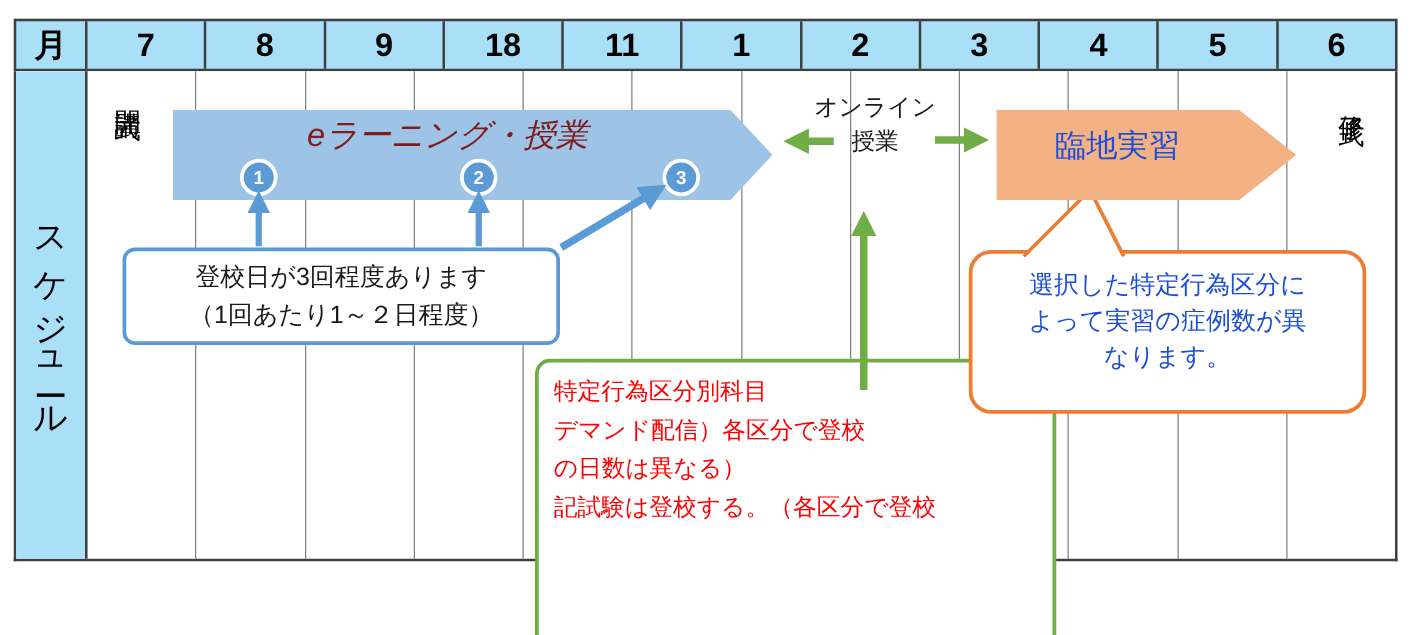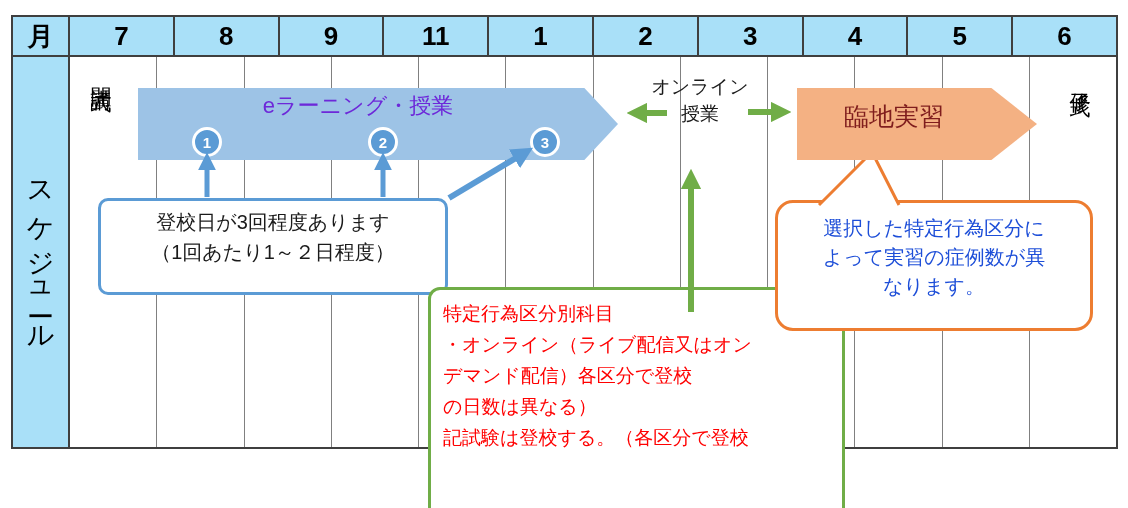--- a/index.html
+++ b/index.html
@@ -22,63 +22,64 @@
   .body-col { flex:1; border-right:1px solid #808080; }
   .body-col.last { border-right:none; }
 
   .vlabel { position:absolute; writing-mode:vertical-rl; text-orientation:upright;
             font-size:21px; color:#000; letter-spacing:2px; z-index:12; }
 
   
   .pent { position:absolute; display:flex; justify-content:center; z-index:10; }
   .pent.elearn { left:138px; top:88px; width:480px; height:72px; background:#9dc3e6;
                  clip-path:polygon(0 0, 93% 0, 100% 50%, 93% 100%, 0 100%); }
-  .pent.elearn .lbl { font-size:22px; padding-top:3px; padding-right:40px; color:#6d28d9; }
+  .pent.elearn .lbl { font-size:26px; padding-top:3px; padding-right:40px; color:#7f1d1d;font-style:italic; }
   .pent.practicum { left:797px; top:88px; width:240px; height:72px; background:#f4b183;
                     clip-path:polygon(0 0, 81% 0, 100% 50%, 81% 100%, 0 100%); z-index:40; }
-  .pent.practicum .lbl { font-size:25px; padding-top:12px; padding-right:46px; color:#7f1d1d; }
+  .pent.practicum .lbl { font-size:25px; padding-top:12px; padding-right:46px; color:#1d4ed8; }
 
   .badge { position:absolute; width:30px; height:30px; border-radius:50%; background:#5b9bd5;
            border:3px solid #ffffff; color:#ffffff; font-weight:bold; font-size:15px;
            display:flex; align-items:center; justify-content:center; z-index:11; }
 
   
   .online-lbl { position:absolute; left:628px; top:73px; width:144px; text-align:center;
                 font-size:19px; line-height:27px; color:#1a1a1a; z-index:11; }
   .online-lbl span { display:block; }
 
   
   svg.layer { position:absolute; left:0; top:0; pointer-events:none; }
   #connectors { z-index:20; }
   #green-up { z-index:32; }
   #orange-pointer { z-index:38; }
 
   
   .callout { position:absolute; background:#ffffff; }
-  .co-blue { left:98px; top:198px; width:350px; height:97px; border:3px solid #5b9bd5;
+  .co-blue { left:98px; top:198px; width:350px; height:78px; border:3px solid #5b9bd5;
              border-radius:10px; z-index:30; text-align:center; font-size:20px; line-height:30px;
              padding-top:6px; color:#1a1a1a; }
   .co-green { left:428px; top:287px; width:417px; height:250px; border:3px solid #70ad47;
               border-radius:12px; z-index:30; font-size:19px; line-height:31px;
               padding:8px 10px 0 12px; color:#ff0000; }
   .co-orange { left:775px; top:200px; width:318px; height:131px; border:3px solid #ed7d31;
                border-radius:18px; z-index:36; text-align:center; font-size:20px; line-height:29px;
                padding-top:11px; color:#1d4ed8; }
   .callout span { display:block; }
 </style>
 </head>
 <body>
 
 <div id="canvas">
 
   <div class="hdr-row">
     <div class="hdr-cell first">月</div>
     <div class="hdr-cell">7</div>
     <div class="hdr-cell">8</div>
     <div class="hdr-cell">9</div>
+    <div class="hdr-cell">18</div>
     <div class="hdr-cell">11</div>
     <div class="hdr-cell">1</div>
     <div class="hdr-cell">2</div>
     <div class="hdr-cell">3</div>
     <div class="hdr-cell">4</div>
     <div class="hdr-cell">5</div>
     <div class="hdr-cell last">6</div>
   </div>
 
   <div class="body-row">
@@ -134,21 +135,20 @@
     <path d="M748,112 L778,112" stroke="#70ad47" stroke-width="6" fill="none" marker-end="url(#ah-green)"></path>
   </svg>
 
   <div class="callout co-blue">
     <span>登校日が3回程度あります</span>
     <span>（1回あたり1～２日程度）</span>
   </div>
 
   <div class="callout co-green">
     <span>特定行為区分別科目</span>
-    <span>・オンライン（ライブ配信又はオン</span>
     <span>デマンド配信）各区分で登校</span>
     <span>の日数は異なる）</span>
     <span>記試験は登校する。（各区分で登校</span>
   </div>
 
   <svg id="green-up" class="layer" width="1128" height="508" viewBox="0 0 1128 508">
     <defs>
       <marker id="ah-green2" viewBox="0 0 4 4" markerWidth="3.4" markerHeight="3.4" refX="1.4" refY="2" orient="auto">
         <path d="M0,0 L4,2 L0,4 Z" fill="#70ad47"></path>
       </marker>

